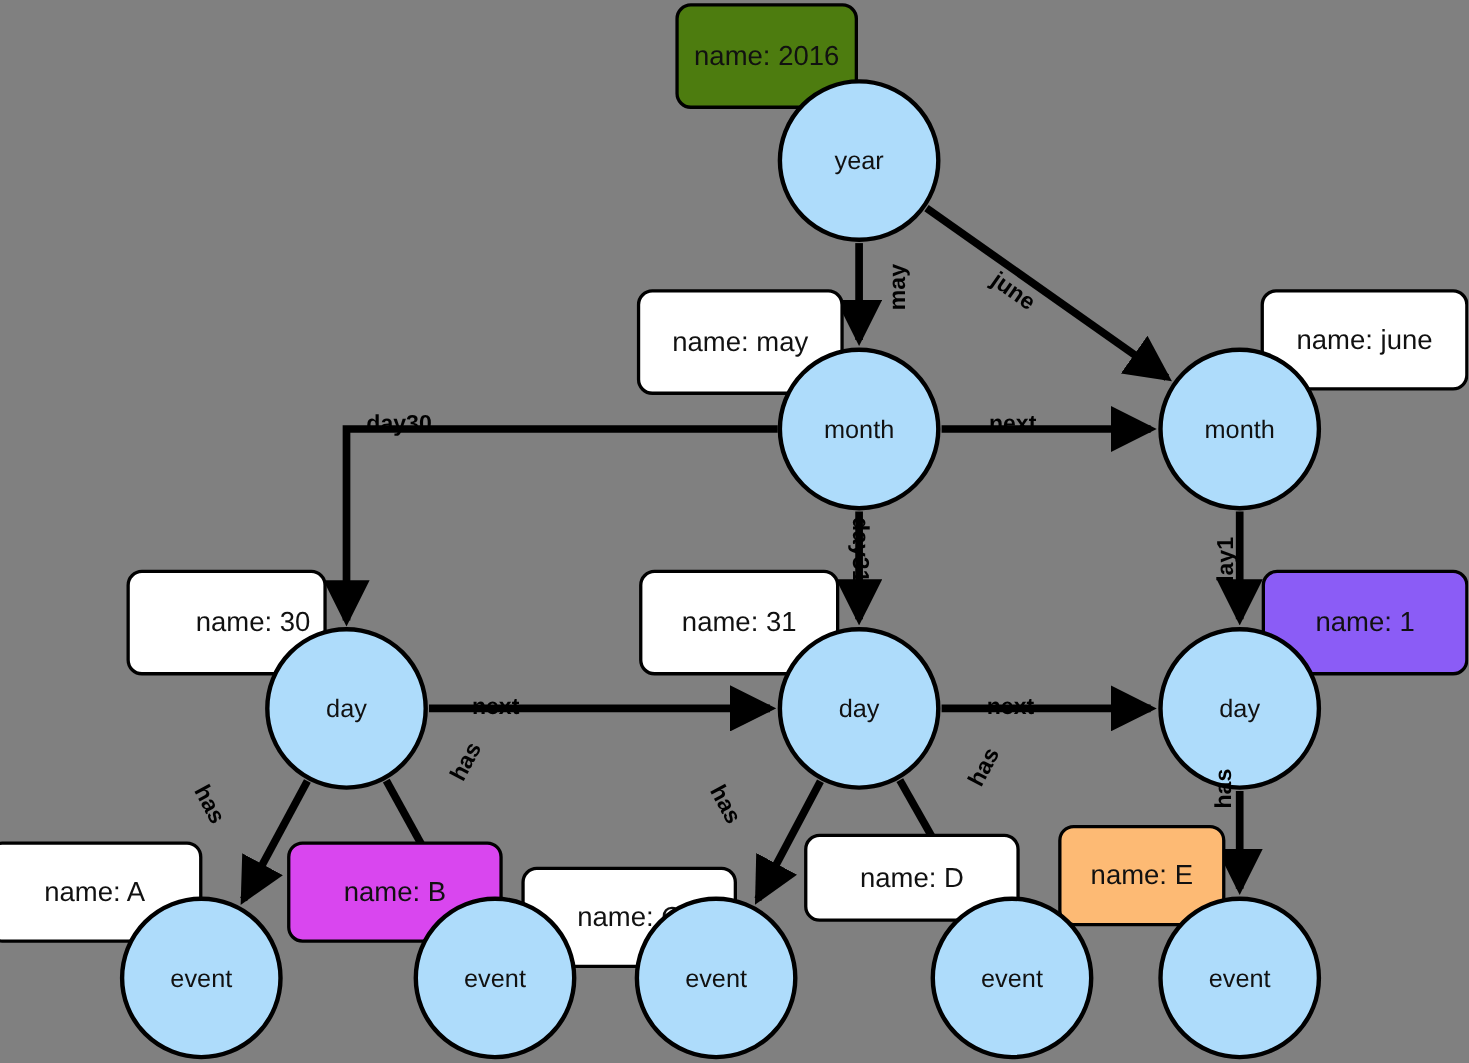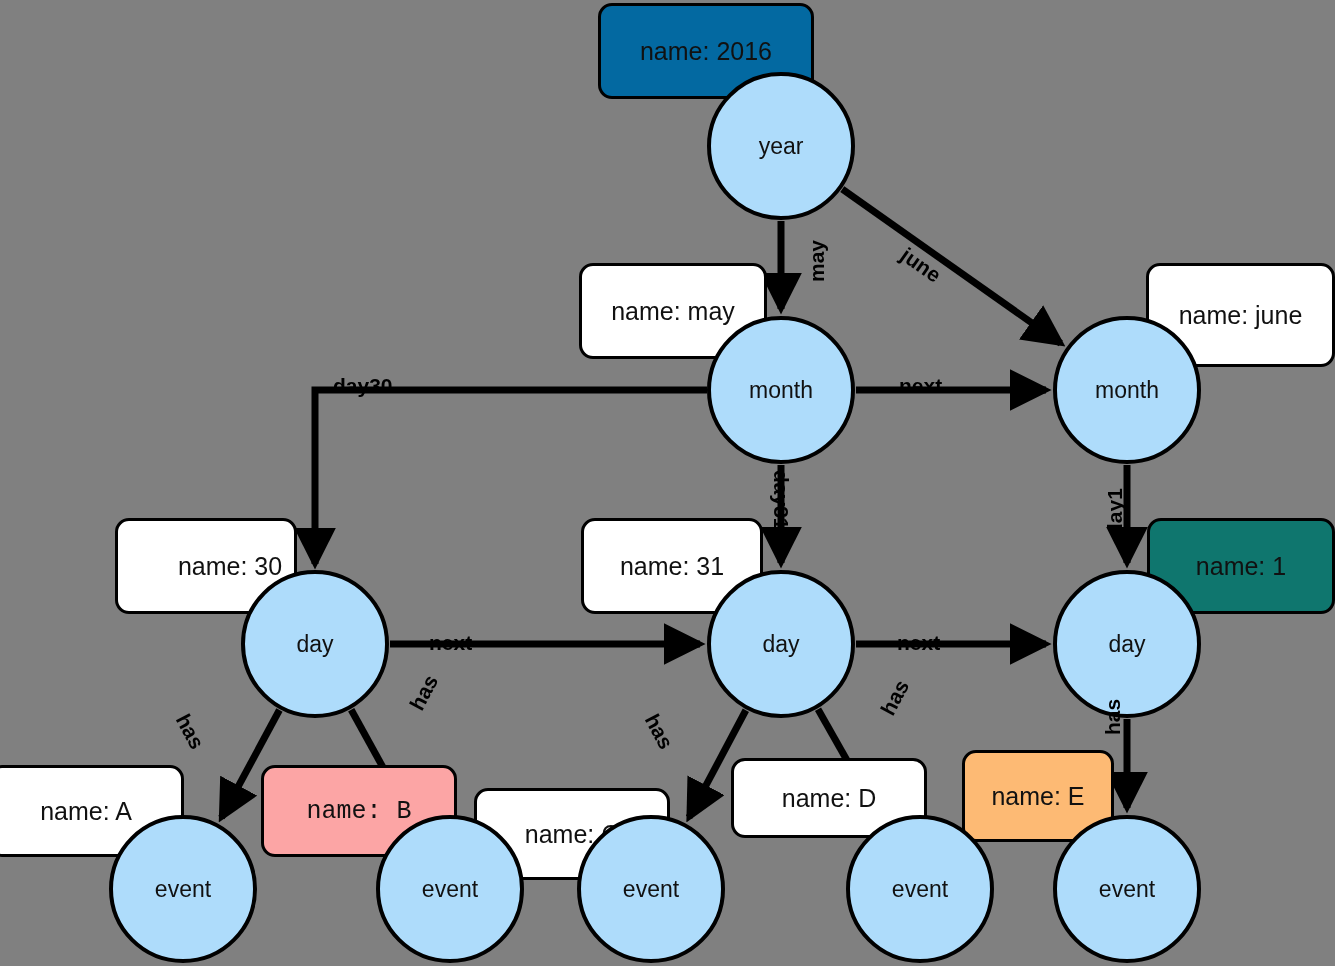--- a/index.html
+++ b/index.html
@@ -79,28 +79,28 @@
         <path marker-end="url(#arrow)" stroke="#000000" d="M856,644 L1046,644"></path>
         <path marker-end="url(#arrow)" stroke="#000000" d="M279.42644342478116,710.026676976732 L221.41944110123634,817.6911888651294"></path>
         <path marker-end="url(#arrow)" stroke="#000000" d="M351.1953565235351,709.6878692464155 L410.9090149545821,818.0571012138712"></path>
         <path marker-end="url(#arrow)" stroke="#000000" d="M745.8463144825487,710.2511765521197 L688.9659803588473,817.4487293237107"></path>
         <path marker-end="url(#arrow)" stroke="#000000" d="M818.0095278559261,709.2326210410208 L880.0297099155998,818.5487692756975"></path>
         <path marker-end="url(#arrow)" stroke="#000000" d="M1127,719 L1127,808"></path>
       </g>
   </svg>
 
   <div id="boxes-layer">
-      <div class="prop-box" style="left: 598px; top: 3px; width: 216px; height: 96px; background: #0369a1;">name: 2016</div>
+      <div class="prop-box" style="left: 614px; top: 3px; width: 166px; height: 96px; background: #4d7c0f;">name: 2016</div>
       <div class="prop-box" style="left: 579px; top: 263px; width: 188px; height: 96px; background: rgb(255, 255, 255);">name: may</div>
-      <div class="prop-box" style="left: 1146px; top: 263px; width: 189px; height: 104px; background: rgb(255, 255, 255);">name: june</div>
+      <div class="prop-box" style="left: 1146px; top: 263px; width: 189px; height: 92px; background: rgb(255, 255, 255);">name: june</div>
       <div class="prop-box" style="left: 115px; top: 518px; width: 182px; height: 96px; background: rgb(255, 255, 255); padding-left: 48px;">name: 30</div>
       <div class="prop-box" style="left: 581px; top: 518px; width: 182px; height: 96px; background: rgb(255, 255, 255);">name: 31</div>
-      <div class="prop-box" style="left: 1147px; top: 518px; width: 188px; height: 96px; background: #0f766e;">name: 1</div>
+      <div class="prop-box" style="left: 1147px; top: 518px; width: 188px; height: 96px; background: #8b5cf6;">name: 1</div>
       <div class="prop-box" style="left: -12px; top: 765px; width: 196px; height: 92px; background: rgb(255, 255, 255);">name: A</div>
-      <div class="prop-box" style="left: 261px; top: 765px; width: 196px; height: 92px; background: #fca5a5; font-family: Liberation Mono, monospace;">name: B</div>
+      <div class="prop-box" style="left: 261px; top: 765px; width: 196px; height: 92px; background: #d946ef;">name: B</div>
       <div class="prop-box" style="left: 474px; top: 788px; width: 196px; height: 92px; background: rgb(255, 255, 255);">name: C</div>
       <div class="prop-box" style="left: 731px; top: 758px; width: 196px; height: 80px; background: rgb(255, 255, 255);">name: D</div>
       <div class="prop-box" style="left: 962px; top: 750px; width: 152px; height: 92px; background: #fdba74;">name: E</div>
     </div>
   <div id="nodes-layer">
       <div class="node" style="left: 707px; top: 72px; width: 148px; height: 148px; background: rgb(174, 220, 251); border-color: rgb(0, 0, 0);">year</div>
       <div class="node" style="left: 707px; top: 316px; width: 148px; height: 148px; background: rgb(174, 220, 251); border-color: rgb(0, 0, 0);">month</div>
       <div class="node" style="left: 1053px; top: 316px; width: 148px; height: 148px; background: rgb(174, 220, 251); border-color: rgb(0, 0, 0);">month</div>
       <div class="node" style="left: 241px; top: 570px; width: 148px; height: 148px; background: rgb(174, 220, 251); border-color: rgb(0, 0, 0);">day</div>
       <div class="node" style="left: 707px; top: 570px; width: 148px; height: 148px; background: rgb(174, 220, 251); border-color: rgb(0, 0, 0);">day</div>

